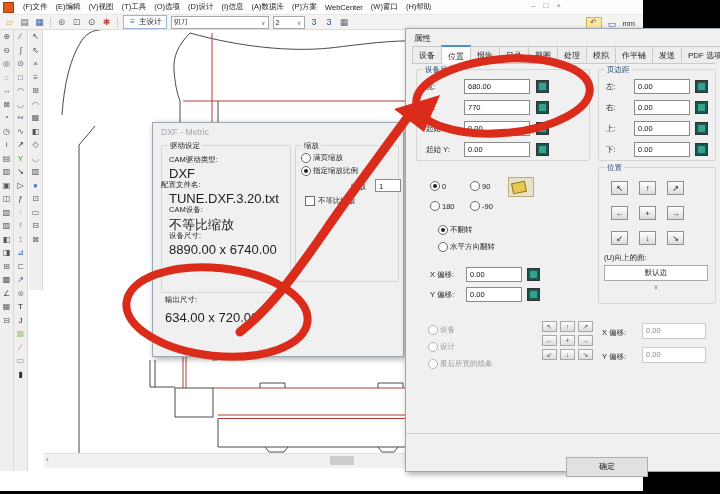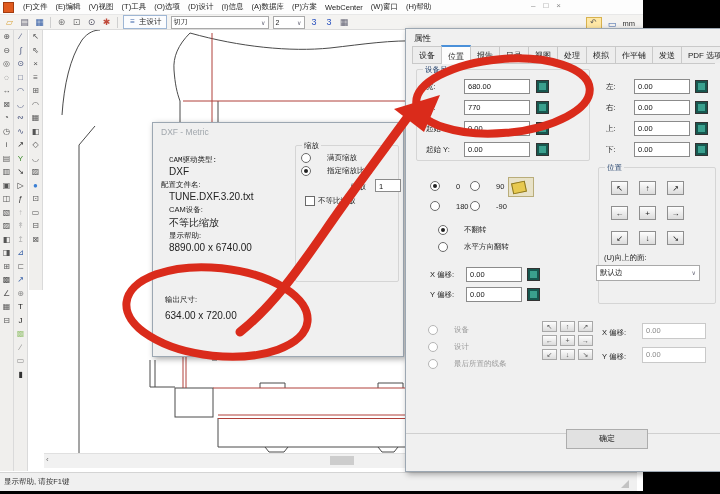--- a/index.html
+++ b/index.html
@@ -30,25 +30,25 @@
   .hscroll{position:absolute;left:0;top:423px;width:599px;height:14px;background:#f1f1f1;border-top:1px solid #e0e0e0;}
   .hscroll .arr{position:absolute;left:2px;top:1px;font-size:8px;color:#707070;}
   .hscroll .thumb{position:absolute;left:286px;top:2px;width:24px;height:9px;background:#cdcdcd;}
   .statusbar{position:absolute;left:0;top:472px;width:637px;height:19px;background:#f0f0f0;border-top:1px solid #d4d4d4;font-size:7.5px;color:#333;line-height:18px;padding-left:4px;box-sizing:border-box;}
   .grip{position:absolute;right:8px;bottom:3px;width:0;height:0;border-left:8px solid transparent;border-bottom:8px solid #c3c3c3;}
   
   .dialog{position:absolute;background:#f0f0f0;border:1px solid #9ca7b2;box-shadow:2px 2px 6px rgba(0,0,0,.35);}
   .group{position:absolute;border:1px solid #d5d5d5;border-radius:2px;}
   .gtitle{position:absolute;top:-5px;left:6px;background:#f0f0f0;font-size:7.5px;color:#1a3a66;padding:0 2px;line-height:9px;}
   .lbl{position:absolute;font-size:7.5px;color:#222;white-space:nowrap;}
-  .val{position:absolute;font-size:10px;color:#222;white-space:nowrap;}
+  .val{position:absolute;font-size:13px;color:#222;white-space:nowrap;}
   .field{position:absolute;background:#fff;border:1px solid #8b8b8b;font-size:7.5px;color:#111;line-height:13px;padding-left:3px;box-sizing:border-box;}
   .calcbtn{position:absolute;width:13px;height:13px;background:#17574f;border:1px solid #333;box-sizing:border-box;}
   .calcbtn i{position:absolute;left:2px;top:2px;width:7px;height:7px;background:#3aa08e;}
-  .radio{position:absolute;display:flex;align-items:center;gap:16px;font-size:7.5px;color:#222;}
+  .radio{position:absolute;display:flex;align-items:center;gap:2px;font-size:7.5px;color:#222;}
   .radio .rc{width:8px;height:8px;border:1px solid #6a6a6a;border-radius:50%;background:#fff;position:relative;}
   .radio.on .rc:after{content:"";position:absolute;left:2px;top:2px;width:4px;height:4px;border-radius:50%;background:#222;}
   .radio.dis{color:#9a9a9a;}
   .radio.dis .rc{border-color:#b5b5b5;}
   .chk{position:absolute;display:flex;align-items:center;gap:3px;font-size:7.5px;color:#222;}
   .chk .cb{width:8px;height:8px;border:1px solid #6a6a6a;background:#fff;}
   .gridbtn{position:absolute;width:17px;height:14px;background:linear-gradient(#fdfdfd,#dcdcdc);border:1px solid #8f8f8f;font-size:8px;line-height:13px;text-align:center;color:#222;box-sizing:border-box;}
   .gridbtn.sm{width:15px;height:11px;font-size:7px;line-height:10px;color:#555;border-color:#a8a8a8;}
   .dropdown{position:absolute;background:#fff;border:1px solid #a9a9a9;font-size:7.5px;color:#222;line-height:14px;padding:0 3px;box-sizing:border-box;display:flex;justify-content:space-between;align-items:center;}
   .okbtn{position:absolute;background:#e1e1e1;border:1px solid #adadad;font-size:8px;text-align:center;color:#222;}
@@ -220,36 +220,35 @@
         <path d="M 169,358 L 599,358"></path>
         <path d="M 174,385 L 599,385 M 174,388.5 L 599,388.5"></path>
       </g>
     </svg>
     <div class="hscroll">
       <span class="arr">‹</span>
       <span class="thumb"></span>
     </div>
   </div>
 
-  <div class="statusbar">
-    <span>显示帮助, 请按F1键</span>
-    <span class="grip"></span>
-  </div>
 </div>
 
 <div class="dialog" style="left:152px;top:122px;width:250px;height:233px;">
   <div class="dtitle" style="color:#a0a6ac;">DXF - Metric</div>
 
-  <span class="lbl" style="left:16px;top:32px;font-family:Liberation Mono, monospace;">CAM驱动类型:</span>
+  <div class="group" style="left:8px;top:22px;width:128px;height:146px;">
+    <span class="gtitle" style="color:#222;">驱动设定</span>
+  </div>
+  <span class="lbl" style="left:16px;top:32px;">CAM驱动类型:</span>
   <span class="val" style="left:16px;top:43px;">DXF</span>
   <span class="lbl" style="left:8px;top:57px;">配置文件名:</span>
   <span class="val" style="left:16px;top:68px;">TUNE.DXF.3.20.txt</span>
   <span class="lbl" style="left:16px;top:82px;">CAM设备:</span>
   <span class="val" style="left:16px;top:93px;">不等比缩放</span>
-  <span class="lbl" style="left:16px;top:108px;">显示帮助:</span>
+  <span class="lbl" style="left:16px;top:108px;">设备尺寸:</span>
   <span class="val" style="left:16px;top:119px;">8890.00 x 6740.00</span>
 
   <div class="group" style="left:142px;top:22px;width:102px;height:135px;">
     <span class="gtitle" style="color:#222;">缩放</span>
   </div>
   <span class="radio" style="left:148px;top:30px;">
     <span class="rc"></span>
       <span>满页缩放</span>
   </span>
   <span class="radio on" style="left:148px;top:43px;">
@@ -301,20 +300,23 @@
   <span class="calcbtn" style="left:130px;top:93px;">
       <i></i>
     </span>
   <span class="lbl" style="left:20px;top:116px;">起始 Y:</span>
   <span class="field" style="left:58px;top:113px;width:66px;height:15px;">0.00</span>
   <span class="calcbtn" style="left:130px;top:114px;">
       <i></i>
     </span>
 
   
+  <div class="group" style="left:192px;top:40px;width:116px;height:90px;">
+    <span class="gtitle">页边距</span>
+  </div>
   <span class="lbl" style="left:200px;top:53px;">左:</span>
   <span class="field" style="left:228px;top:50px;width:56px;height:15px;">0.00</span>
   <span class="calcbtn" style="left:289px;top:51px;">
       <i></i>
     </span>
   <span class="lbl" style="left:200px;top:74px;">右:</span>
   <span class="field" style="left:228px;top:71px;width:56px;height:15px;">0.00</span>
   <span class="calcbtn" style="left:289px;top:72px;">
       <i></i>
     </span>
@@ -367,21 +369,21 @@
   <span class="calcbtn" style="left:121px;top:259px;">
       <i></i>
     </span>
 
   
   <div class="group" style="left:192px;top:138px;width:116px;height:135px;">
     <span class="gtitle">位置</span>
   </div>
   <span class="gridbtn" style="left: 205px; top: 152px;">↖</span><span class="gridbtn" style="left: 233px; top: 152px;">↑</span><span class="gridbtn" style="left: 261px; top: 152px;">↗</span><span class="gridbtn" style="left: 205px; top: 177px;">←</span><span class="gridbtn" style="left: 233px; top: 177px;">+</span><span class="gridbtn" style="left: 261px; top: 177px;">→</span><span class="gridbtn" style="left: 205px; top: 202px;">↙</span><span class="gridbtn" style="left: 233px; top: 202px;">↓</span><span class="gridbtn" style="left: 261px; top: 202px;">↘</span><span id="pos-grid"></span>
   <span class="lbl" style="left:198px;top:224px;">(U)向上的面:</span>
-  <span class="dropdown" style="left:190px;top:236px;width:104px;height:16px;">
+  <span class="dropdown" style="left:198px;top:236px;width:104px;height:16px;flex-direction:column;">
     <span>默认边</span>
     <span class="chev" style="font-size:6px;color:#667;">∨</span>
   </span>
 
   
   <span class="radio dis" style="left:22px;top:296px;">
       <span class="rc"></span>
       <span>设备</span>
     </span>
   <span class="radio dis" style="left:22px;top:313px;">
@@ -392,21 +394,21 @@
       <span class="rc"></span>
       <span>最后所置的线条</span>
     </span>
   <span class="gridbtn sm" style="left: 136px; top: 292px;">↖</span><span class="gridbtn sm" style="left: 154px; top: 292px;">↑</span><span class="gridbtn sm" style="left: 172px; top: 292px;">↗</span><span class="gridbtn sm" style="left: 136px; top: 306px;">←</span><span class="gridbtn sm" style="left: 154px; top: 306px;">+</span><span class="gridbtn sm" style="left: 172px; top: 306px;">→</span><span class="gridbtn sm" style="left: 136px; top: 320px;">↙</span><span class="gridbtn sm" style="left: 154px; top: 320px;">↓</span><span class="gridbtn sm" style="left: 172px; top: 320px;">↘</span><span id="final-grid"></span>
   <span class="lbl" style="left:196px;top:299px;">X 偏移:</span>
   <span class="field" style="left:236px;top:294px;width:64px;height:16px;border-color:#c9c9c9;color:#8a8a8a;">0.00</span>
   <span class="lbl" style="left:196px;top:323px;">Y 偏移:</span>
   <span class="field" style="left:236px;top:318px;width:64px;height:16px;border-color:#c9c9c9;color:#8a8a8a;">0.00</span>
 
   <div class="sep" style="left:0;top:404px;width:315px;"></div>
-  <span class="okbtn" style="left:160px;top:400px;width:80px;height:18px;line-height:17px;">确定</span>
+  <span class="okbtn" style="left:160px;top:428px;width:80px;height:18px;line-height:17px;">确定</span>
 </div>
 
 <svg width="720" height="494" style="position:absolute;left:0;top:0;pointer-events:none;">
   <g fill="none" stroke="#da2b1b" stroke-linecap="round">
     <ellipse cx="503" cy="96" rx="87" ry="37" stroke-width="8" transform="rotate(-5 503 96)"></ellipse>
     <ellipse cx="217" cy="312" rx="91" ry="44" stroke-width="8" transform="rotate(6 217 312)"></ellipse>
     <path d="M 240,332 C 285,296 315,243 352,193 C 372,166 392,138 410,114" stroke-width="9"></path>
   </g>
   <polygon points="440,95 424,132 394,109" fill="#da2b1b"></polygon>
 </svg>

